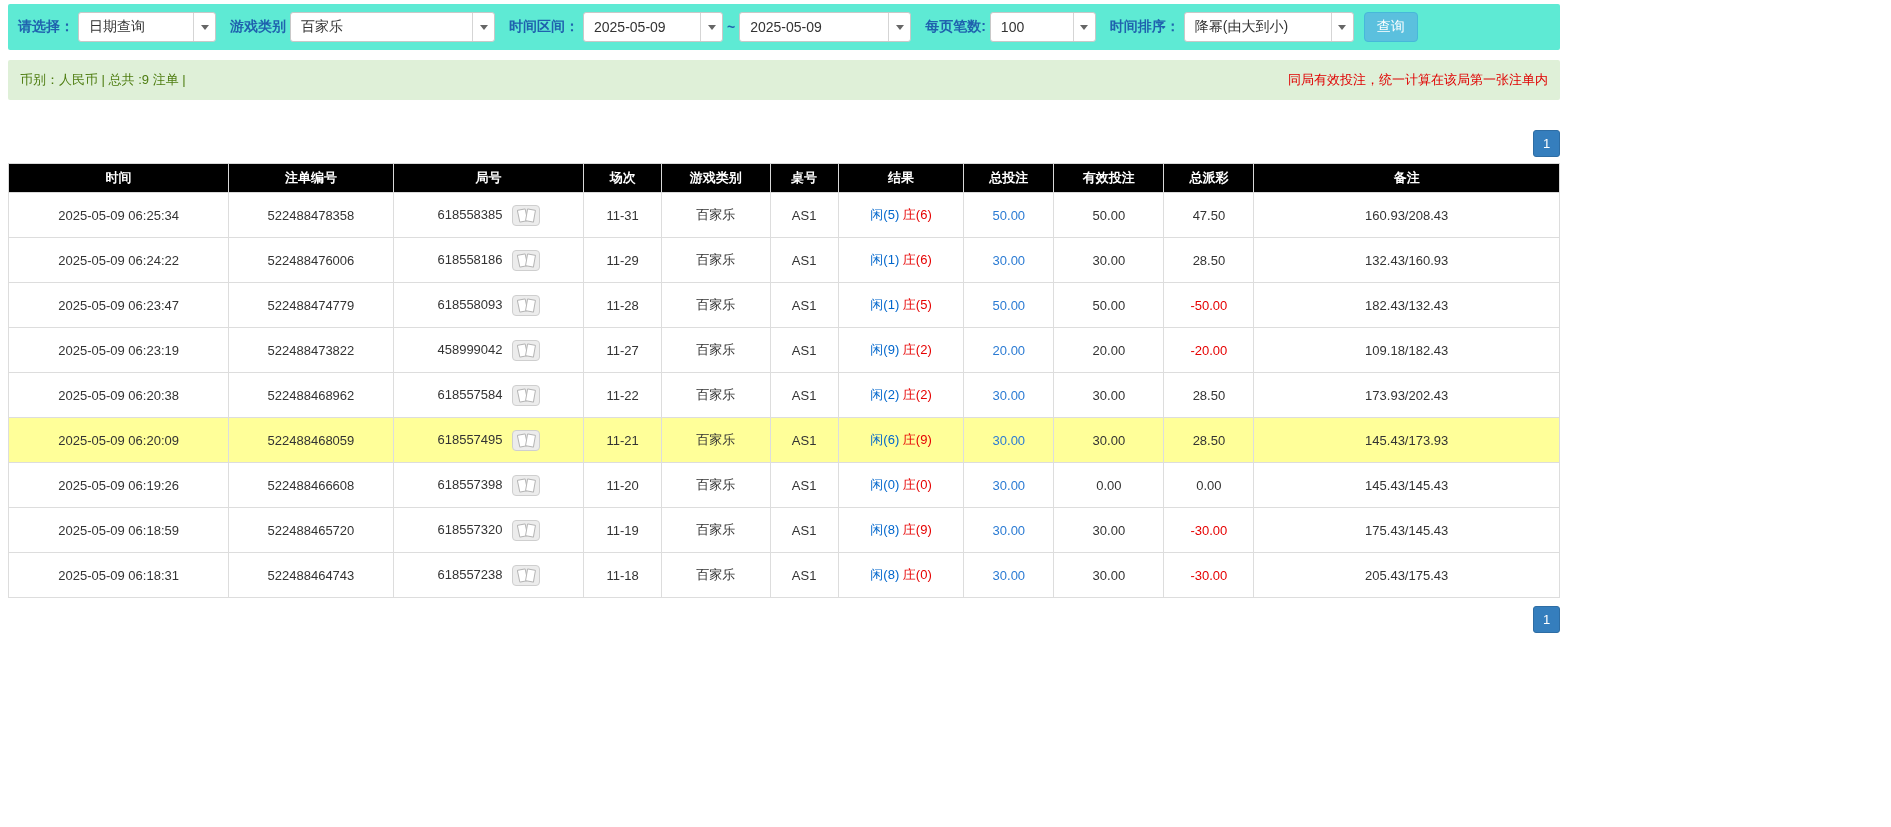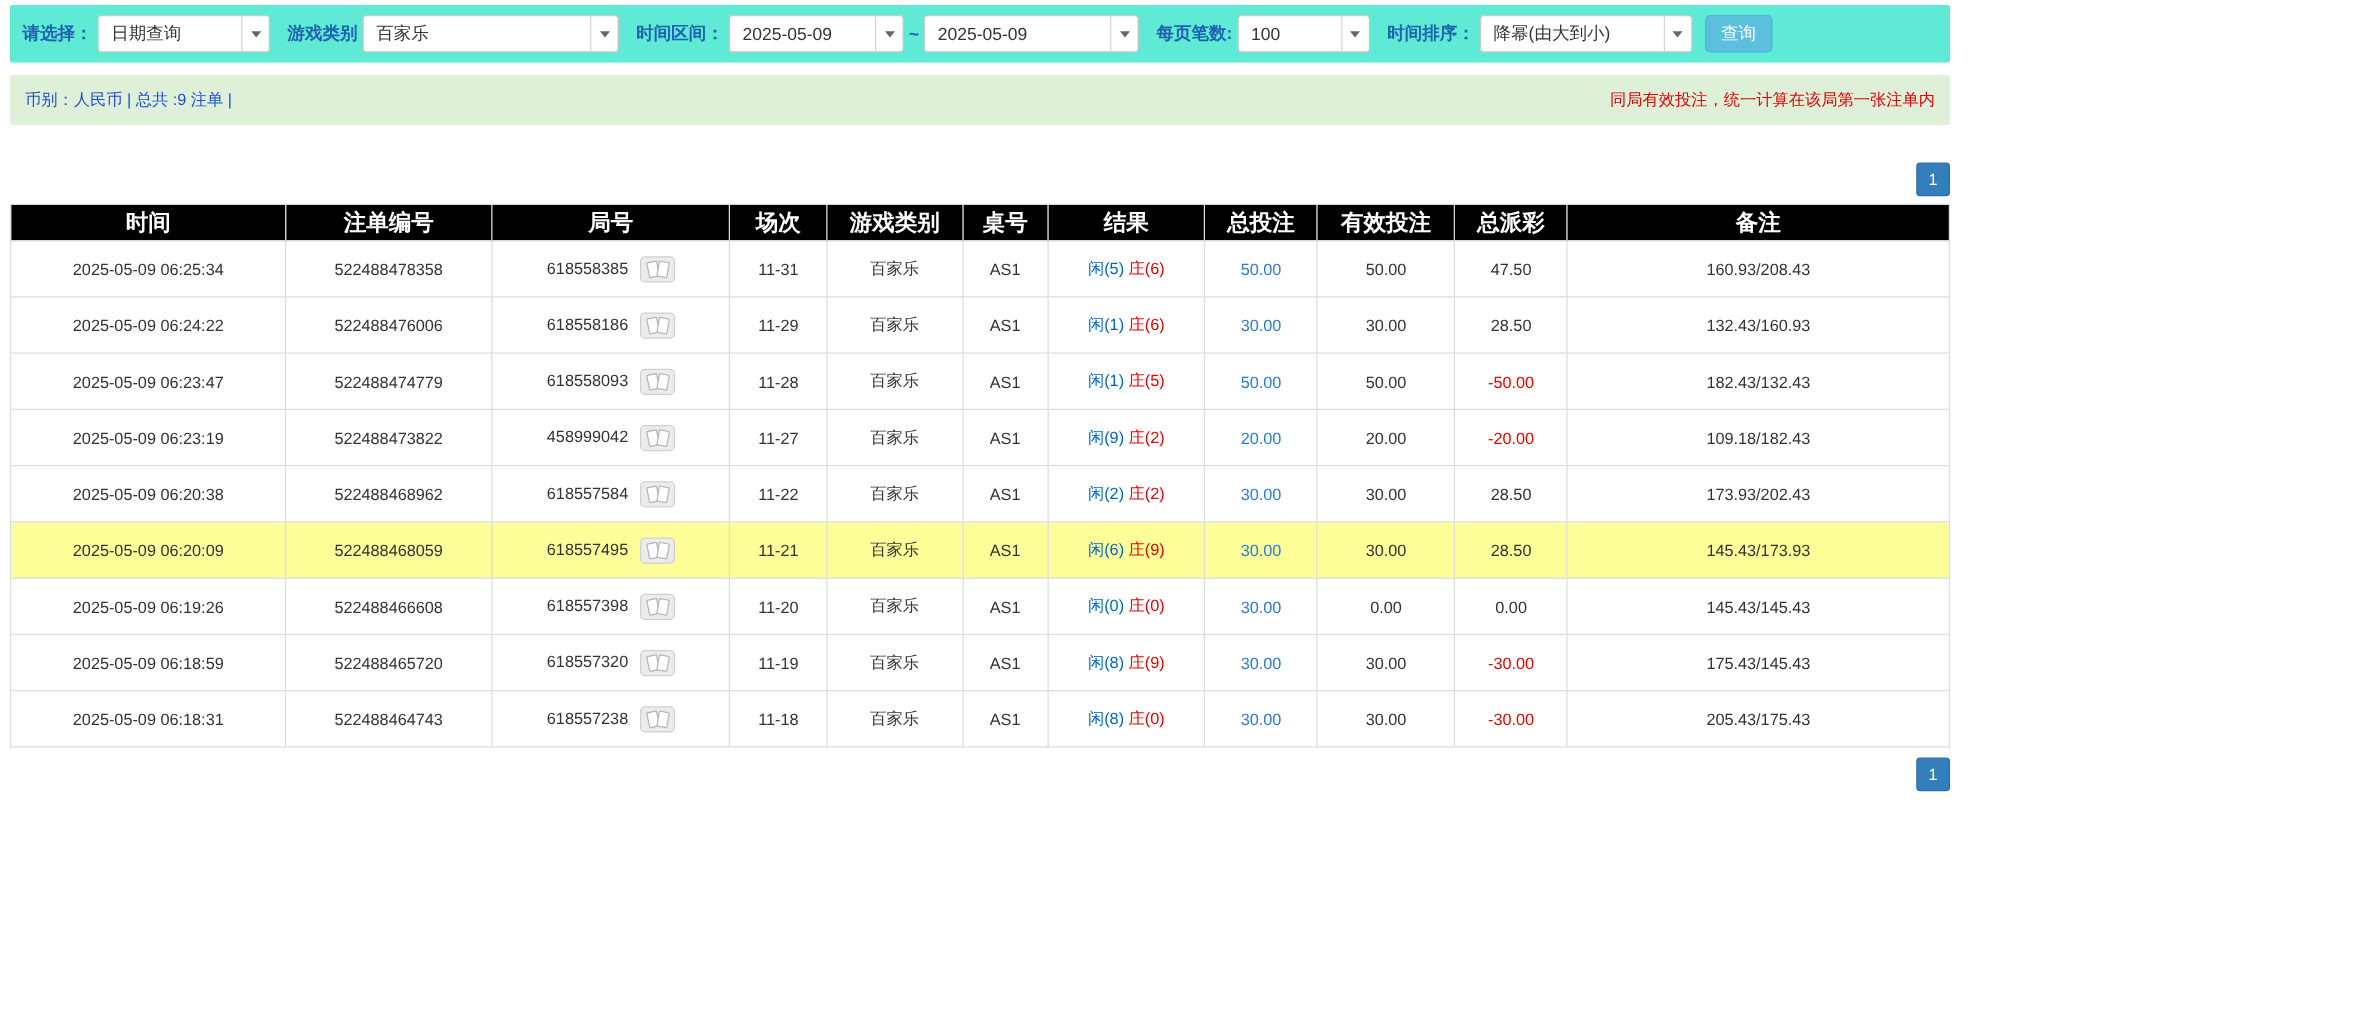--- a/index.html
+++ b/index.html
@@ -13,31 +13,31 @@
   .tilde{color:#1f62ae;font-weight:bold;font-size:14px;margin:0 4px}
   .select{display:inline-flex;align-items:stretch;background:#fff;border:1px solid #c8c8c8;border-radius:3px;height:30px;cursor:pointer}
   .sel-val{display:flex;align-items:center;padding:0 10px;font-size:14px;color:#333;flex:1;white-space:nowrap;overflow:hidden}
   .caret-box{display:flex;align-items:center;justify-content:center;width:22px;border-left:1px solid #d5d5d5}
   .caret{width:0;height:0;border-left:4px solid transparent;border-right:4px solid transparent;border-top:5px solid #666}
   .w-query{width:138px}.w-game{width:205px}.w-date1{width:140px}.w-date2{width:172px}.w-size{width:106px}.w-sort{width:170px}
   .btn-search{margin-left:10px;background:#5bc0de;border:1px solid #46b8da;color:#fff;font-size:14px;padding:5px 12px;border-radius:4px;cursor:pointer;height:30px}
 
   
   .infobar{display:flex;justify-content:space-between;align-items:center;background:#dff0d8;margin-top:10px;padding:11px 12px;font-size:13px;border-radius:2px}
-  .info-left{color:#1d4ed8}
+  .info-left{color:#4d7c0f}
   .info-right{color:#e00000}
 
   
   .pager{display:flex;justify-content:flex-end;margin:30px 0 6px}
   .pager.bottom{margin:8px 0 0}
   .page-btn{min-width:27px;height:27px;background:#357ebd;color:#fff;border:1px solid #2e6da4;border-radius:3px;font-size:13px;cursor:pointer}
 
   
   table{width:100%;border-collapse:collapse;table-layout:fixed;font-size:13px}
-  thead th{background:#000;color:#fff;font-weight:bold;height:29px;border:1px solid #d9d9d9;font-size:18px;text-align:center}
+  thead th{background:#000;color:#fff;font-weight:bold;height:29px;border:1px solid #d9d9d9;font-size:13px;text-align:center}
   tbody td{background:#fff;border:1px solid #ddd;height:45px;text-align:center;vertical-align:middle;color:#333}
   tbody tr.hl td{background:#ffff99}
   .player{color:#0066cc}
   .banker{color:#e60000}
   .link{color:#2b7bd3;cursor:pointer}
   .neg{color:#e60000}
   tfoot td{background:#9d9d9d;color:#fff;height:31px;text-align:center;border:2px solid #fff;font-size:13px}
 
   
   .cards-btn{display:inline-block;width:28px;height:21px;background:#ececec;border:1px solid #cfcfcf;border-radius:4px;margin-left:9px;vertical-align:middle;position:relative;cursor:pointer}

